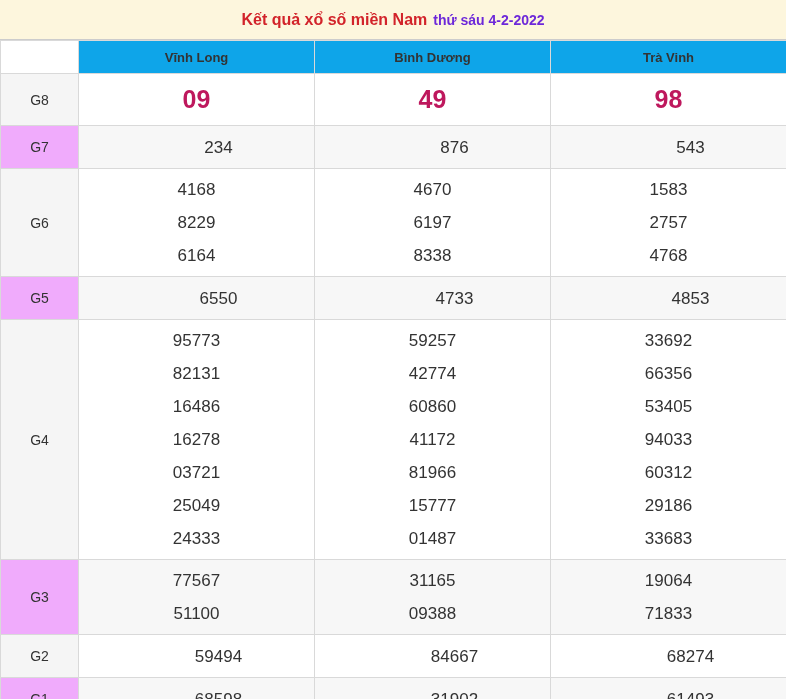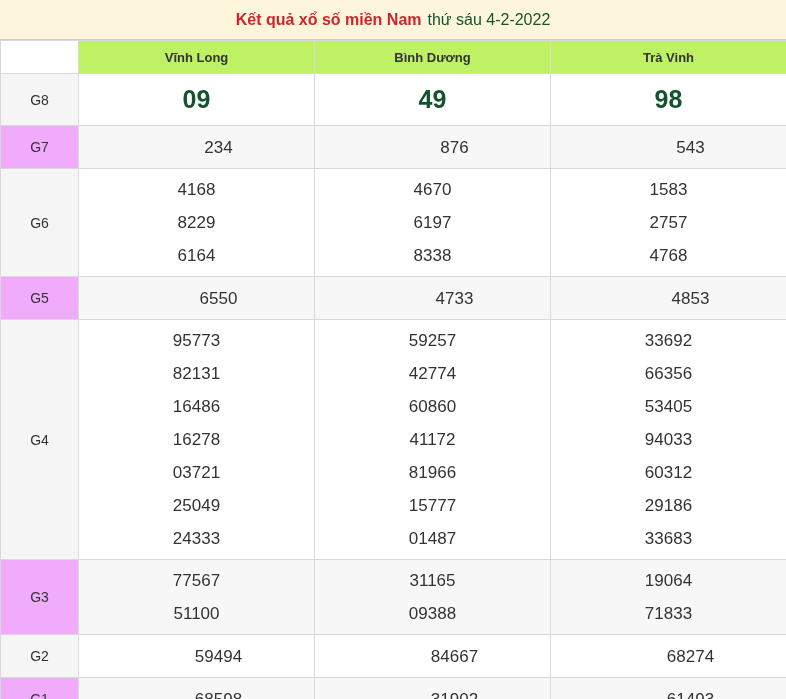--- a/index.html
+++ b/index.html
@@ -27,40 +27,40 @@
     align-items: center;
     justify-content: center;
     gap: 6px;
   }
   .header .title {
     color: #d2232a;
     font-weight: bold;
     font-size: 16px;
   }
   .header .subtitle {
-    color: #14532d;
-    font-weight: normal;
-    font-size: 16px;
+    color: #6d28d9;
+    font-weight: bold;
+    font-size: 14px;
   }
   table.results {
     width: 786px;
     border-collapse: collapse;
     table-layout: fixed;
   }
   table.results td, table.results th {
     border: 1px solid #d9d9d9;
     text-align: center;
     vertical-align: middle;
     color: #333333;
   }
   .col-label { width: 78px; }
   .col-prov  { width: 236px; }
 
   thead th {
-    background: #bef264;
+    background: #0ea5e9;
     height: 30px;
     font-size: 13px;
     color: #1b4fa0;
     font-weight: bold;
   }
   thead th.blank { background: #ffffff; }
 
   td.label {
     background: #f5f5f5;
     font-size: 14px;
@@ -72,21 +72,21 @@
     font-size: 17px;
     line-height: 33px;
     padding: 4px 0;
   }
   td.cell.alt { background: #f7f7f7; }
   td.label.alt { background: #f0abfc; }
   .num-line { display: block; }
 
   tr.g8 td.cell, tr.g8 td.label { height: 43px; }
   tr.g8 td.cell {
-    color: #14532d;
+    color: #be185d;
     font-size: 25px;
     font-weight: bold;
   }
   tr.g7 td.cell, tr.g5 td.cell, tr.g2 td.cell, tr.g1 td.cell { height: 34px; padding-left: 44px; }
 </style>
 </head>
 <body>
 
 <div class="page">
 

